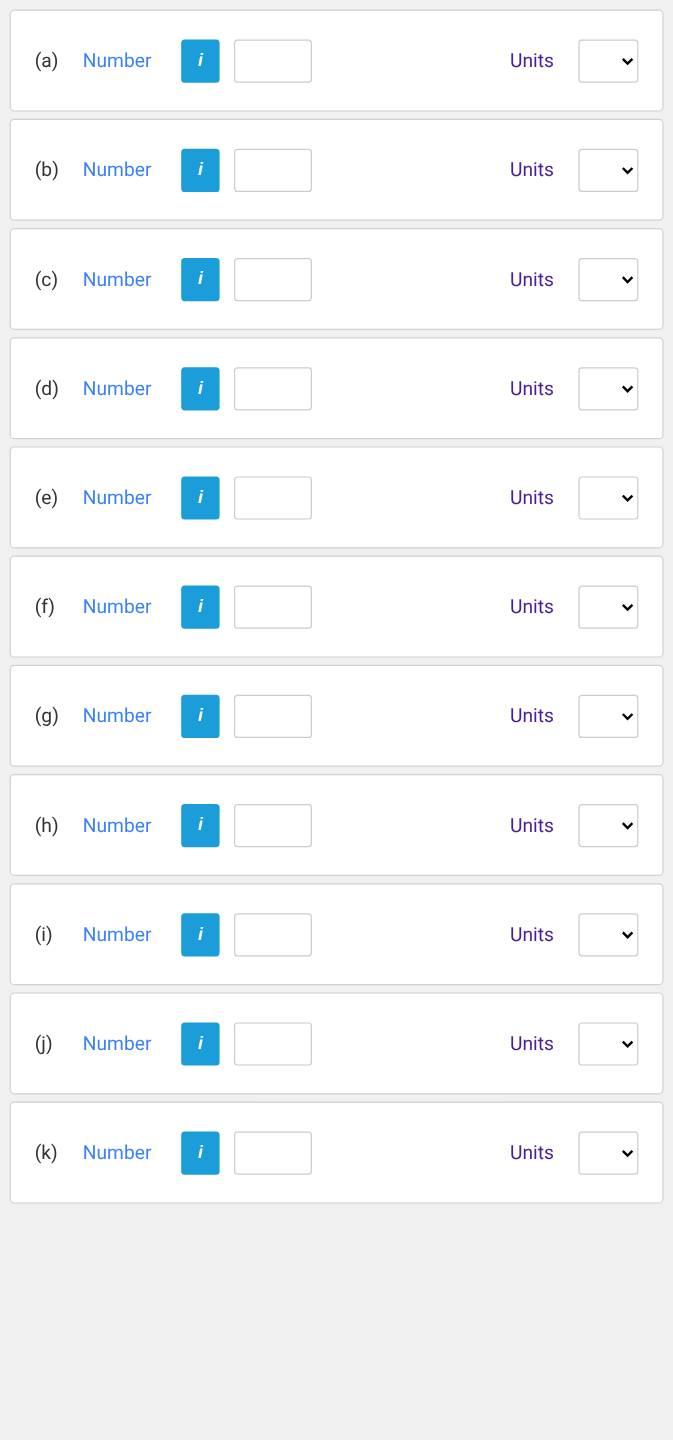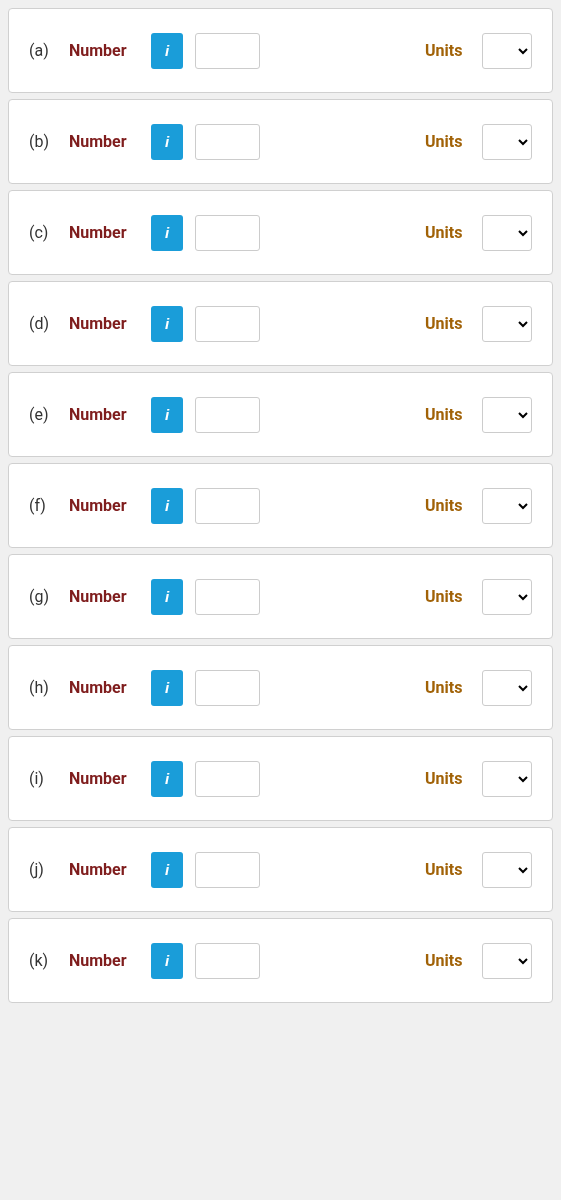--- a/index.html
+++ b/index.html
@@ -35,23 +35,23 @@
 
     .row-label {
       font-size: 16px;
       color: #333;
       min-width: 28px;
       font-weight: 400;
     }
 
     .row-number-label {
       font-size: 16px;
-      color: #7f1d1d;
+      color: #3b82f6;
       min-width: 70px;
-      font-weight: 700;
+      font-weight: 400;
     }
 
     .info-button {
       background: #1a9dd9;
       color: white;
       border: none;
       border-radius: 3px;
       width: 32px;
       height: 36px;
       font-size: 15px;
@@ -69,23 +69,23 @@
       border-radius: 3px;
       height: 36px;
       width: 65px;
       padding: 4px 6px;
       font-size: 14px;
       outline: none;
     }
 
     .units-label {
       font-size: 16px;
-      color: #a16207;
+      color: #4c1d95;
       min-width: 45px;
-      font-weight: 700;
+      font-weight: 400;
     }
 
     .units-select {
       border: 1px solid #ccc;
       border-radius: 3px;
       height: 36px;
       width: 50px;
       padding: 4px 4px;
       font-size: 13px;
       appearance: auto;

